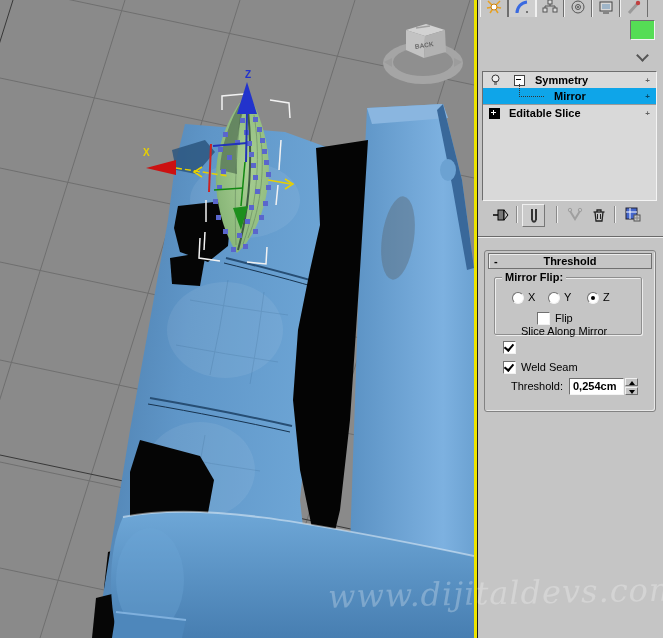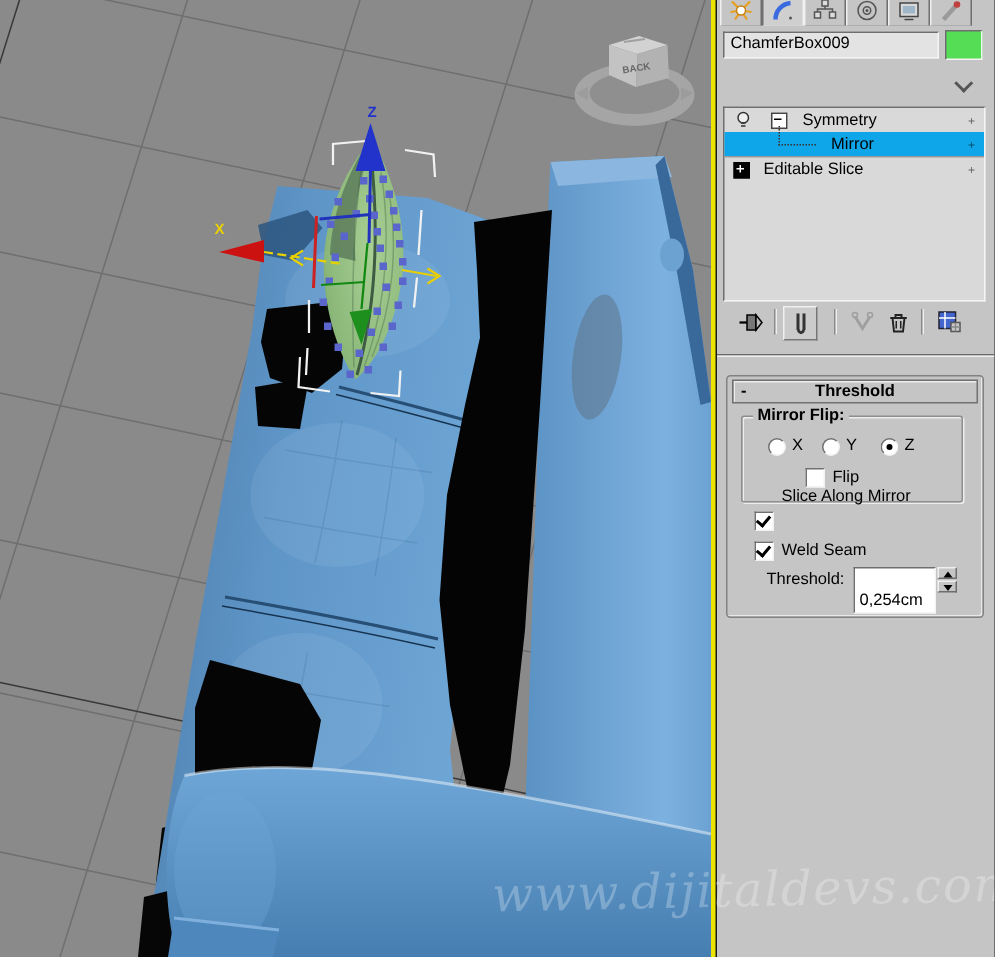--- a/index.html
+++ b/index.html
@@ -25,21 +25,21 @@
   .swatch { position:absolute; left:152px; top:20px; width:23px; height:18px;
     background:#55dd55; border:1px solid; border-color:#6e6e6e #f4f4f4 #f4f4f4 #6e6e6e; }
   .combo { position:absolute; left:4px; top:47px; width:168px; height:16px;
     background:#dcdcdc; border:1px solid; border-color:#6e6e6e #f4f4f4 #f4f4f4 #6e6e6e;
     padding:1px 0 0 4px; }
   .combo-btn { position:absolute; left:156px; top:48px; width:16px; height:16px; }
   .chev { position:absolute; left:4px; top:3px; width:7px; height:7px;
     border-right:2px solid #555; border-bottom:2px solid #555; transform:rotate(45deg); }
   .stack { position:absolute; left:4px; top:71px; width:173px; height:128px;
     background:#d9d9d9; border:1px solid; border-color:#6e6e6e #f4f4f4 #f4f4f4 #6e6e6e; }
-  .srow { position:relative; height:16px; line-height:16px; }
+  .srow { position:relative; height:16px; line-height:16px;font-weight:bold; }
   .srow.sel { background:#0ea5e9; }
   .srow .txt { position:absolute; top:0; }
   .bulb { position:absolute; left:7px; top:2px; width:11px; height:12px; }
   .bulb circle, .bulb path { stroke:#333; fill:#eee; }
   .xbox { position:absolute; left:31px; top:3px; width:9px; height:9px; background:#fff;
     border:1px solid #444; }
   .xbox .h { position:absolute; left:1px; top:3px; width:5px; height:1px; background:#000; }
   .xbox.blk { background:#000; border-color:#000; left:6px; }
   .xbox.blk .h { background:#fff; }
   .xbox.blk .v { position:absolute; left:3px; top:1px; width:1px; height:5px; background:#fff; }
@@ -66,21 +66,21 @@
     border:1px solid; border-color:#707070 #f2f2f2 #f2f2f2 #707070; }
   .radio.sel::after { content:""; display:block; width:4px; height:4px; border-radius:50%;
     background:#000; margin:3px; }
   .cb { position:absolute; width:11px; height:11px; background:#fff;
     border:1px solid; border-color:#707070 #f2f2f2 #f2f2f2 #707070; }
   .cb.on::after { content:""; position:absolute; left:2px; top:0; width:4px; height:7px;
     border-right:2px solid #000; border-bottom:2px solid #000; transform:rotate(40deg); }
   .lbl { position:absolute; white-space:nowrap; }
   .thr-field { position:absolute; left:84px; top:127px; width:50px; height:14px;
     background:#fff; border:1px solid; border-color:#6e6e6e #f4f4f4 #f4f4f4 #6e6e6e;
-    padding:15px 0 0 3px; }
+    padding:1px 0 0 3px;font-weight:bold; }
   .spin { position:absolute; left:140px; top:127px; width:13px; height:17px; }
   .sp { position:absolute; left:0; width:13px; height:8px; background:#c5c5c5;
     border:1px solid; border-color:#f0f0f0 #6e6e6e #6e6e6e #f0f0f0; box-sizing:border-box; }
   .sp.up { top:0; } .sp.dn { top:9px; }
   .sp::after { content:""; position:absolute; left:3px; }
   .sp.up::after { top:2px; border-left:3px solid transparent; border-right:3px solid transparent; border-bottom:4px solid #000; }
   .sp.dn::after { top:2px; border-left:3px solid transparent; border-right:3px solid transparent; border-top:4px solid #000; }
   
   .watermark { position:absolute; left:328px; top:574px; z-index:40; pointer-events:none;
     font-family:"DejaVu Serif", serif; font-style:italic; font-size:32px; letter-spacing:1px;
@@ -319,21 +319,20 @@
         </svg>
       </div>
       <div class="tab">
         <svg width="16" height="14">
           <line x1="3" y1="13" x2="12" y2="3" stroke="#9a9a9a" stroke-width="3"></line>
           <circle cx="12" cy="3" r="2.2" fill="#c04040"></circle>
         </svg>
       </div>
     </div>
 
-    <div class="namerow-field">ChamferBox009</div>
     <div class="swatch"></div>
 
     <div class="combo-btn">
       <div class="chev"></div>
     </div>
 
     <div class="stack">
       <div class="srow">
         <svg class="bulb" viewBox="0 0 11 12">
           <circle cx="5.5" cy="4.5" r="3.5" stroke-width="1"></circle>

